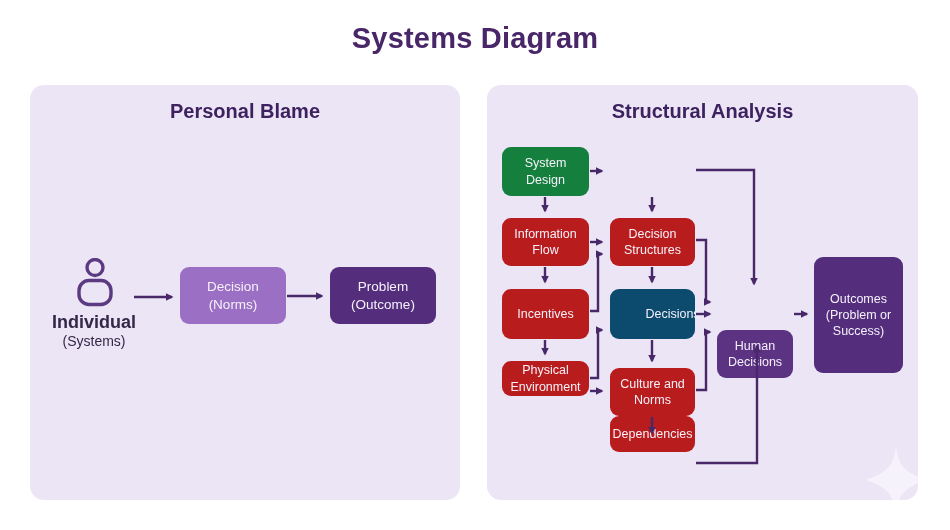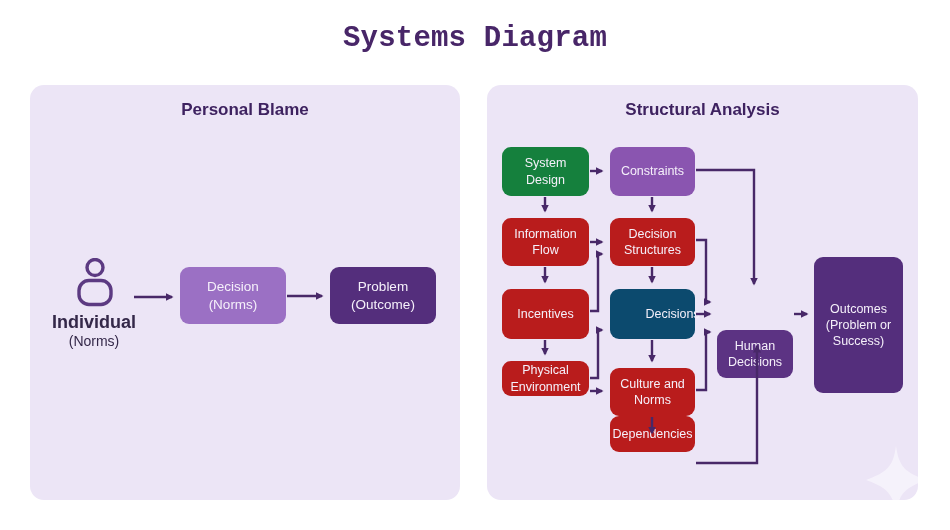--- a/index.html
+++ b/index.html
@@ -8,31 +8,30 @@
     font-family:"Liberation Sans", sans-serif;
     background:#ffffff;
     position:relative;
     overflow:hidden;
   }
   .stage { position:absolute; left:0; top:0; width:950px; height:530px; }
   .page-title {
     position:absolute; left:0; top:22px; width:950px;
     text-align:center; font-size:29px; font-weight:bold; color:#482668;
     letter-spacing:0.2px;
-    font-family:Liberation Mono, monospace;
   }
   .panel {
     position:absolute; top:85px; height:415px;
     background:#ece5f6; border-radius:14px;
   }
   .panel-left  { left:30px;  width:430px; }
   .panel-right { left:487px; width:431px; overflow:hidden; }
   .panel-header {
     position:absolute; top:15px; left:0; width:100%;
-    text-align:center; font-size:17px; font-weight:bold; color:#3e2260;
+    text-align:center; font-size:20px; font-weight:bold; color:#3e2260;
   }
   .node {
     position:absolute; border-radius:9px;
     display:flex; align-items:center; justify-content:center;
     text-align:center; color:#f5f0fa; padding:3px 5px;
     font-size:12.5px; line-height:1.3;
   }
   .node--light   { background:#15803d; }
   .node--med     { background:#b91c1c; }
   .node--med2    { background:#8a55b0; }
@@ -73,35 +72,32 @@
       <path d="M36 2 C39 22 44 28 66 36 C44 44 39 50 36 70 C33 50 28 44 6 36 C28 28 33 22 36 2 Z" fill="#f9f6fd"></path>
     </svg>
   </div>
 
   <div class="actor">
     <svg width="64" height="52" viewBox="0 0 64 52" style="display:block;margin:0 auto;">
       <circle cx="33" cy="9.5" r="8" fill="none" stroke="#5c3a82" stroke-width="3.4"></circle>
       <rect x="17" y="22.5" width="32" height="24" rx="10" fill="none" stroke="#5c3a82" stroke-width="3.4"></rect>
     </svg>
     <div class="actor-name">Individual</div>
-    <div class="actor-sub">(Norms)</div>
+    <div class="actor-sub">(Systems)</div>
   </div>
 
   <div class="node node--action node-lg" style="left:180px; top:267px; width:106px; height:57px;">
     <span>Decision (Norms)</span>
   </div>
   <div class="node node--darkest node-lg" style="left:330px; top:267px; width:106px; height:57px;">
     <span>Problem (Outcome)</span>
   </div>
 
   <div class="node node--light" style="left:502px; top:147px; width:87px; height:49px;">
     <span>System Design</span>
-  </div>
-  <div class="node node--med2" style="left:610px; top:147px; width:85px; height:49px;">
-    <span>Constraints</span>
   </div>
   <div class="node node--med" style="left:502px; top:218px; width:87px; height:48px;">
     <span>Information Flow</span>
   </div>
   <div class="node node--med" style="left:610px; top:218px; width:85px; height:48px;">
     <span>Decision Structures</span>
   </div>
   <div class="node node--med" style="left:502px; top:289px; width:87px; height:50px;">
     <span>Incentives</span>
   </div>
@@ -113,21 +109,21 @@
   </div>
   <div class="node node--med" style="left:610px; top:368px; width:85px; height:48px;">
     <span>Culture and Norms</span>
   </div>
   <div class="node node--med" style="left:610px; top:416px; width:85px; height:36px;">
     <span>Dependencies</span>
   </div>
   <div class="node node--dark" style="left:717px; top:291px; width:76px; height:48px;">
     <span>Human Decisions</span>
   </div>
-  <div class="node node--darkest" style="left:814px; top:257px; width:89px; height:136px;">
+  <div class="node node--darkest" style="left:814px; top:257px; width:89px; height:116px;">
     <span>Outcomes (Problem or Success)</span>
   </div>
 
   <svg class="arrow-layer" viewBox="0 0 950 530">
     <defs>
       <marker id="ah" markerWidth="9" markerHeight="9" refX="6.5" refY="4" orient="auto" markerUnits="userSpaceOnUse">
         <path d="M0,0 L8,4 L0,8 Z" fill="#482868"></path>
       </marker>
     </defs>
     <g fill="none" stroke="#482868" stroke-width="2.4">

